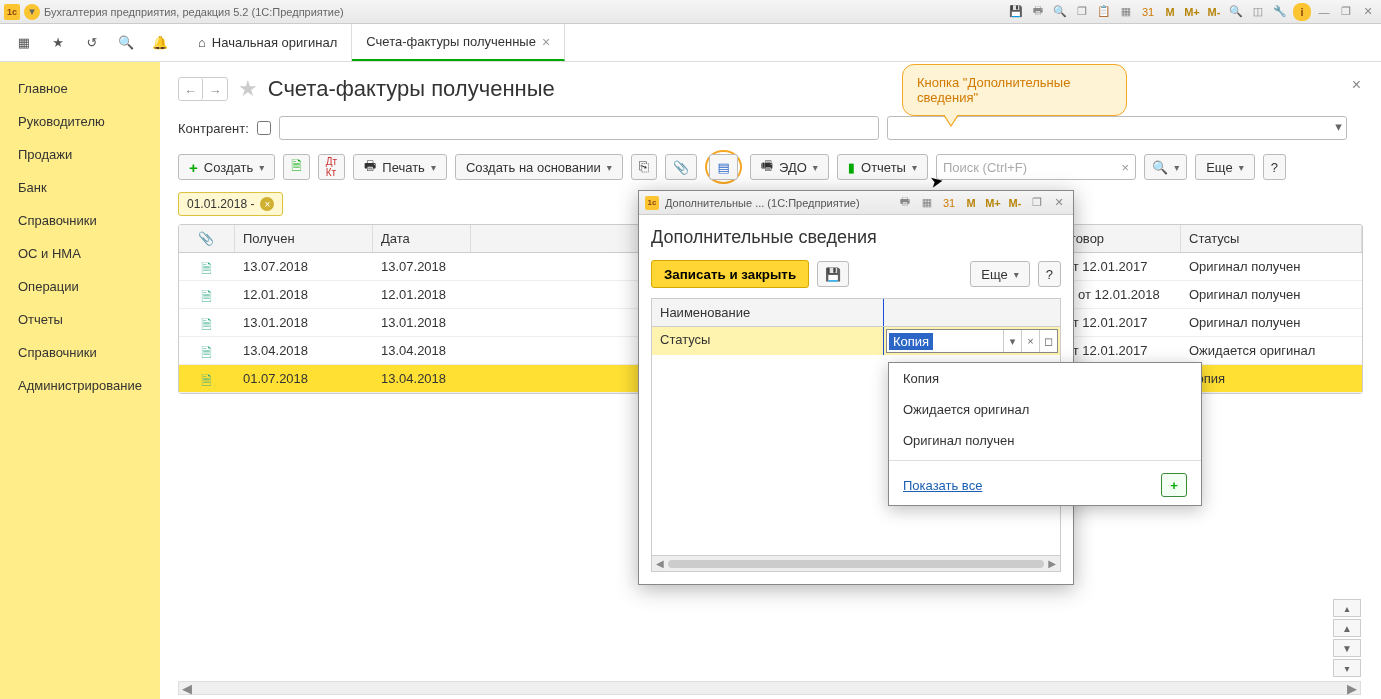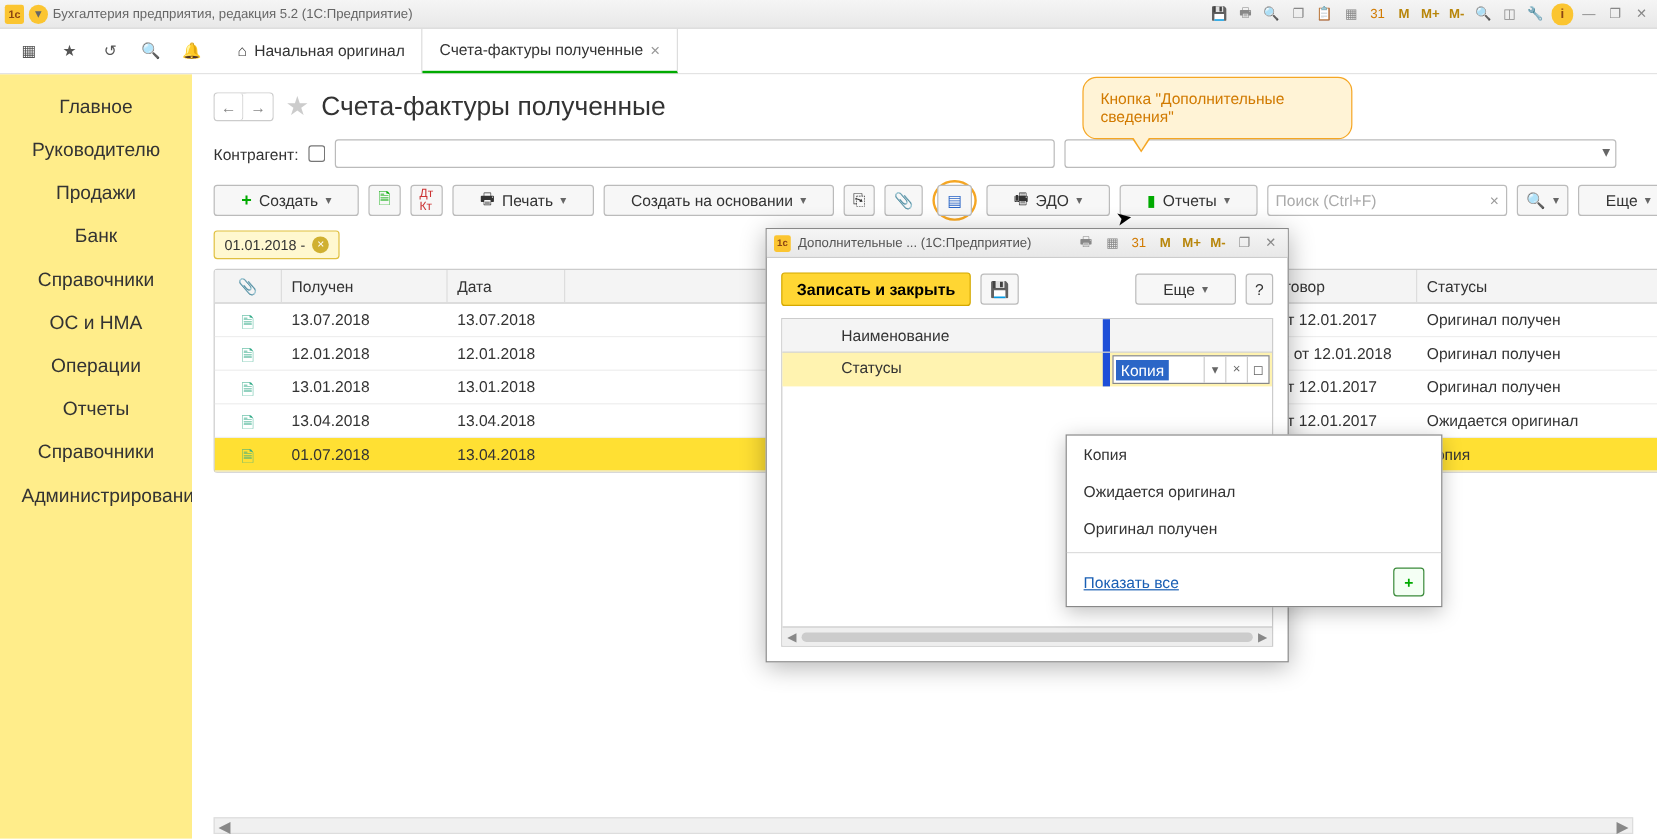--- a/index.html
+++ b/index.html
@@ -14,38 +14,38 @@
 
 .toolbar-nav { height: 38px; background: #fff; border-bottom: 1px solid #ddd; display: flex; align-items: stretch; }
 .toolbar-nav .navicons { display:flex; align-items:center; gap:14px; padding:0 14px; }
 .toolbar-nav .navicon { width:20px; height:20px; color:#555; cursor:pointer; display:flex; align-items:center; justify-content:center; }
 .toolbar-nav .tab { display:flex; align-items:center; padding:0 14px; border-right:1px solid #ddd; cursor:pointer; gap:6px; }
 .toolbar-nav .tab.active { border-bottom:2px solid #0a0; }
 .toolbar-nav .tab .closex { color:#999; font-size:14px; }
 
 .main-wrap { display:flex; height: calc(699px - 24px - 38px); }
 .sidebar { width: 160px; background: #ffed8a; padding: 10px 0; display:flex; flex-direction:column; gap: 0; }
-.sidebar .item { padding: 9px 18px; cursor:pointer; font-size: 16px; text-align: center; }
+.sidebar .item { padding: 9px 18px; cursor:pointer; font-size: 13px; }
 
 .content { flex:1; background:#fff; padding: 14px 18px; position:relative; }
 .content-head { display:flex; align-items:center; gap:10px; margin-bottom: 14px; }
 .navbtn { width:24px; height:22px; border:1px solid #ccc; border-radius:3px; background:#fff; display:flex; align-items:center; justify-content:center; cursor:pointer; color:#888; }
 .star { color:#ccc; font-size: 22px; cursor:pointer; }
 .page-title { font-size: 22px; font-weight: normal; }
 .closepage { position:absolute; right: 20px; top: 14px; color:#888; cursor:pointer; font-size:16px; }
 
 .filter-row { display:flex; align-items:center; gap:8px; margin-bottom: 10px; }
 .filter-row label { font-size:13px; }
 .filter-row input[type=checkbox] { width:14px; height:14px; }
 .filter-row .filterbox { flex:1; height:24px; border:1px solid #bbb; border-radius:3px; max-width:600px; }
 .filter-row .filterbox2 { width:460px; height:24px; border:1px solid #bbb; border-radius:3px; position:relative; }
 .filter-row .filterbox2 .ddarr { position:absolute; right:4px; top:2px; color:#666; }
 
 .action-row { display:flex; align-items:center; gap:8px; margin-bottom:8px; flex-wrap:nowrap; }
-.btn { height:26px; border:1px solid #bbb; border-radius:3px; background:#f7f7f7; display:flex; align-items:center; padding:0 22px; gap:6px; cursor:pointer; font-size:13px; white-space:nowrap; }
+.btn { height:26px; border:1px solid #bbb; border-radius:3px; background:#f7f7f7; display:flex; align-items:center; padding:0 10px; gap:6px; cursor:pointer; font-size:13px; white-space:nowrap; }
 .btn .arr { font-size:10px; color:#666; }
 .btn.iconbtn { padding: 0 7px; }
 .btn.green-plus::before { content:"+"; color:#0a0; font-weight:bold; font-size:15px; }
 .searchbox { height:26px; border:1px solid #bbb; border-radius:3px; width:200px; display:flex; align-items:center; padding:0 6px; color:#aaa; position:relative; }
 .searchbox .x { margin-left:auto; color:#999; cursor:pointer; }
 
 .action-row .active-highlight { border:2px solid #f5a623; border-radius:50%; padding:2px; }
 
 .date-chip { display:inline-flex; align-items:center; gap:6px; height:24px; border:1px solid #e0c040; background:#fff8d0; border-radius:3px; padding:0 8px; font-size:12px; margin-bottom:8px; }
 .date-chip .xc { width:14px; height:14px; background:#d0b030; color:#fff; border-radius:7px; display:flex; align-items:center; justify-content:center; font-size:10px; cursor:pointer; }
@@ -75,21 +75,21 @@
 .dialog-title .spacer { flex:1; }
 .dialog-title .ticon { width:16px; height:16px; display:flex; align-items:center; justify-content:center; color:#888; cursor:pointer; font-size:11px; }
 .dialog-title .ticon.m { font-weight:bold; color:#b8860b; }
 .dialog-body { padding:12px; }
 .dialog-body h2 { font-size:18px; font-weight:normal; margin-bottom:12px; }
 .dialog-actions { display:flex; align-items:center; gap:8px; margin-bottom:10px; }
 .btn-primary { height:28px; background:#ffd633; border:1px solid #d4a800; border-radius:3px; padding:0 12px; font-weight:bold; cursor:pointer; }
 .dialog-grid { border:1px solid #ccc; }
 .dialog-grid .dg-head { display:flex; background:#f4f4f4; border-bottom:1px solid #ccc; }
 .dialog-grid .dg-head .dcol { padding:6px 8px; font-size:13px; }
-.dc-name { width:232px; border-right:6px solid #1d4ed8;margin-left:41px; }
+.dc-name { width:232px; border-right:1px solid #1d4ed8; }
 .dc-val { flex:1; }
 .dialog-grid .dg-row { display:flex; background:#fff3b0; }
 .dialog-grid .dg-row .dcell { padding:5px 8px; font-size:13px; }
 .dialog-grid .dg-row .valbox { flex:1; display:flex; align-items:center; border:1px solid #888; background:#fff; height:24px; margin:2px; }
 .valbox .selval { background:#2b66c7; color:#fff; padding:1px 4px; margin-left:2px; }
 .valbox .vbtns { margin-left:auto; display:flex; }
 .valbox .vbtn { width:18px; height:22px; border-left:1px solid #ccc; display:flex; align-items:center; justify-content:center; cursor:pointer; color:#666; font-size:11px; }
 
 .dropdown-pop { position:absolute; left:728px; top:300px; width:314px; background:#fff; border:1px solid #888; box-shadow:0 4px 16px rgba(0,0,0,.25); z-index:60; }
 .dropdown-pop .opt { padding:8px 14px; cursor:pointer; font-size:13px; }
@@ -335,20 +335,21 @@
         <span class="ticon">🖶</span>
         <span class="ticon">▦</span>
         <span class="ticon" style="color:#d17a00">31</span>
         <span class="ticon m">M</span>
         <span class="ticon m">M+</span>
         <span class="ticon m">M-</span>
         <span class="ticon">❐</span>
         <span class="ticon">✕</span>
       </div>
       <div class="dialog-body">
+        <h2>Дополнительные сведения</h2>
         <div class="dialog-actions">
           <button class="btn-primary">Записать и закрыть</button>
           <div class="btn iconbtn">
               <span style="color:#2b66c7">💾</span>
             </div>
           <span style="flex:1"></span>
           <div class="btn">
               <span>Еще</span>
               <span class="arr">▾</span>
             </div>

